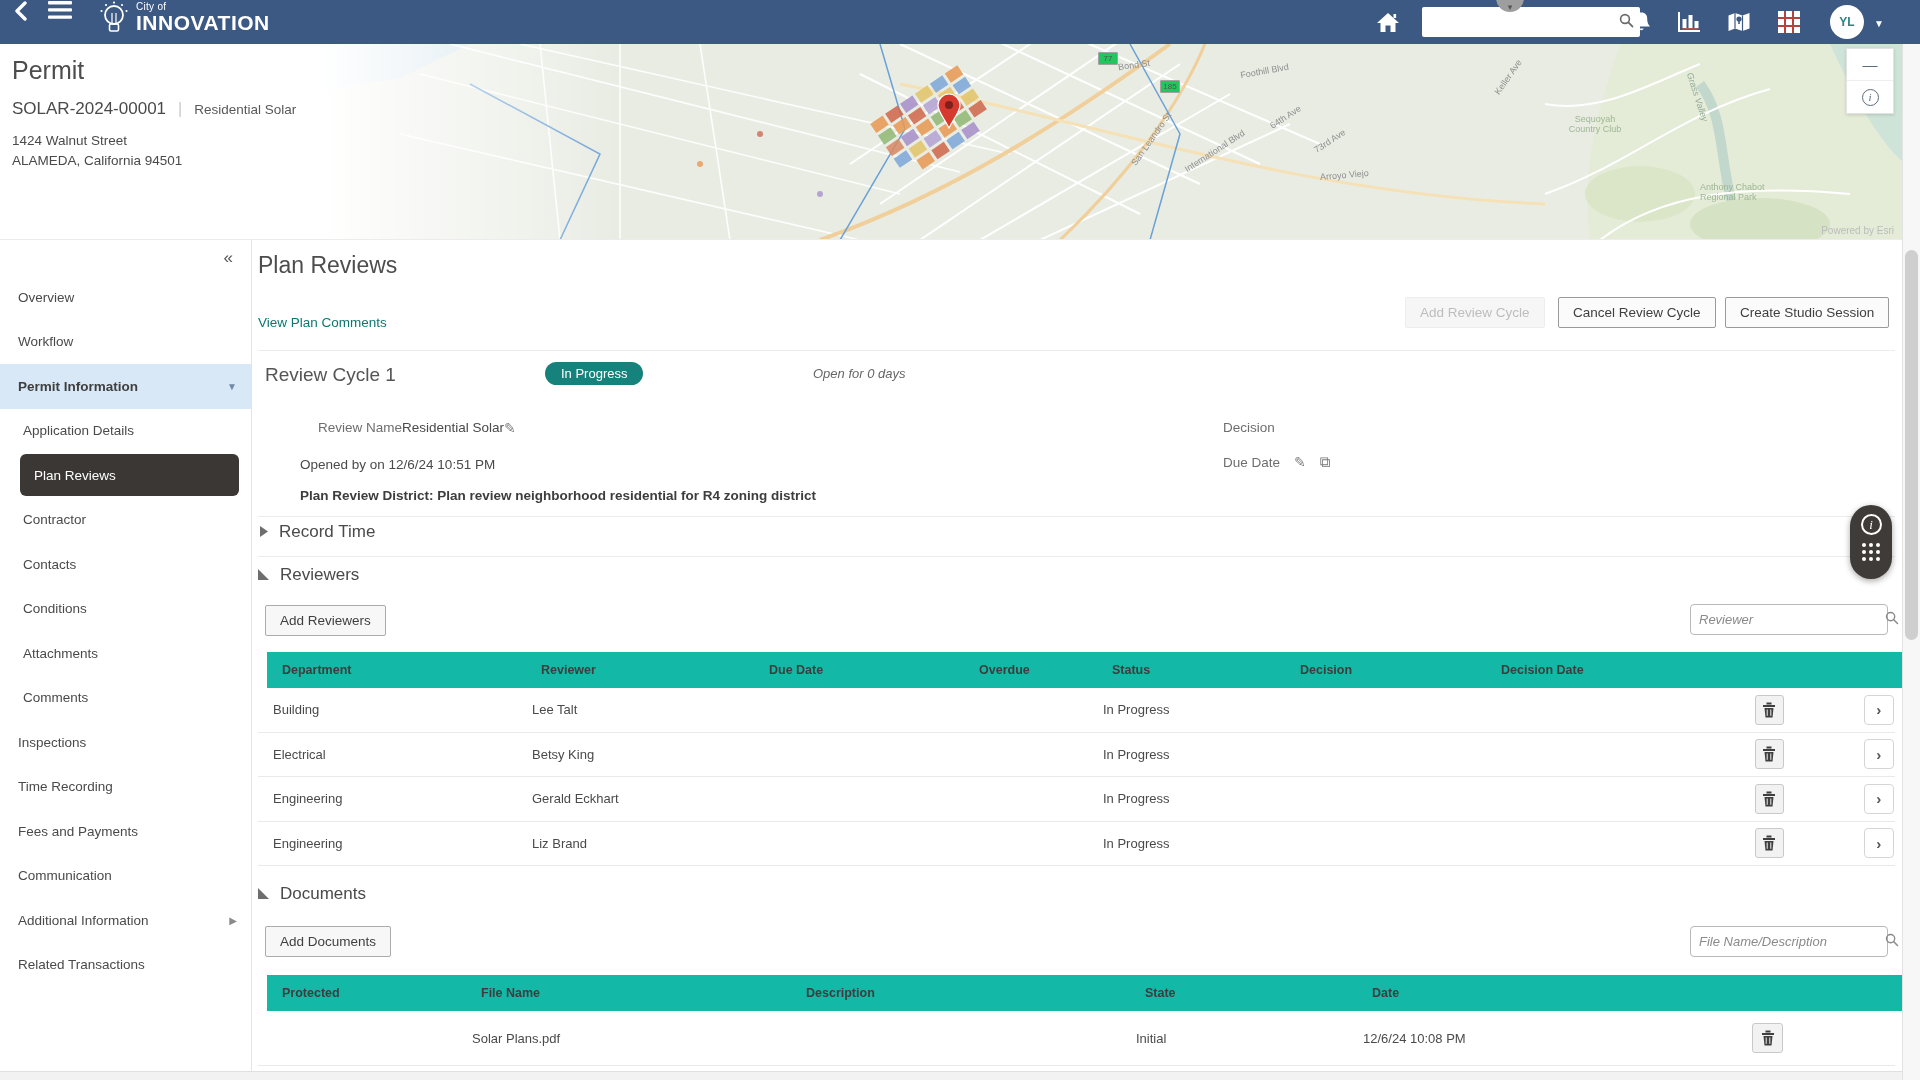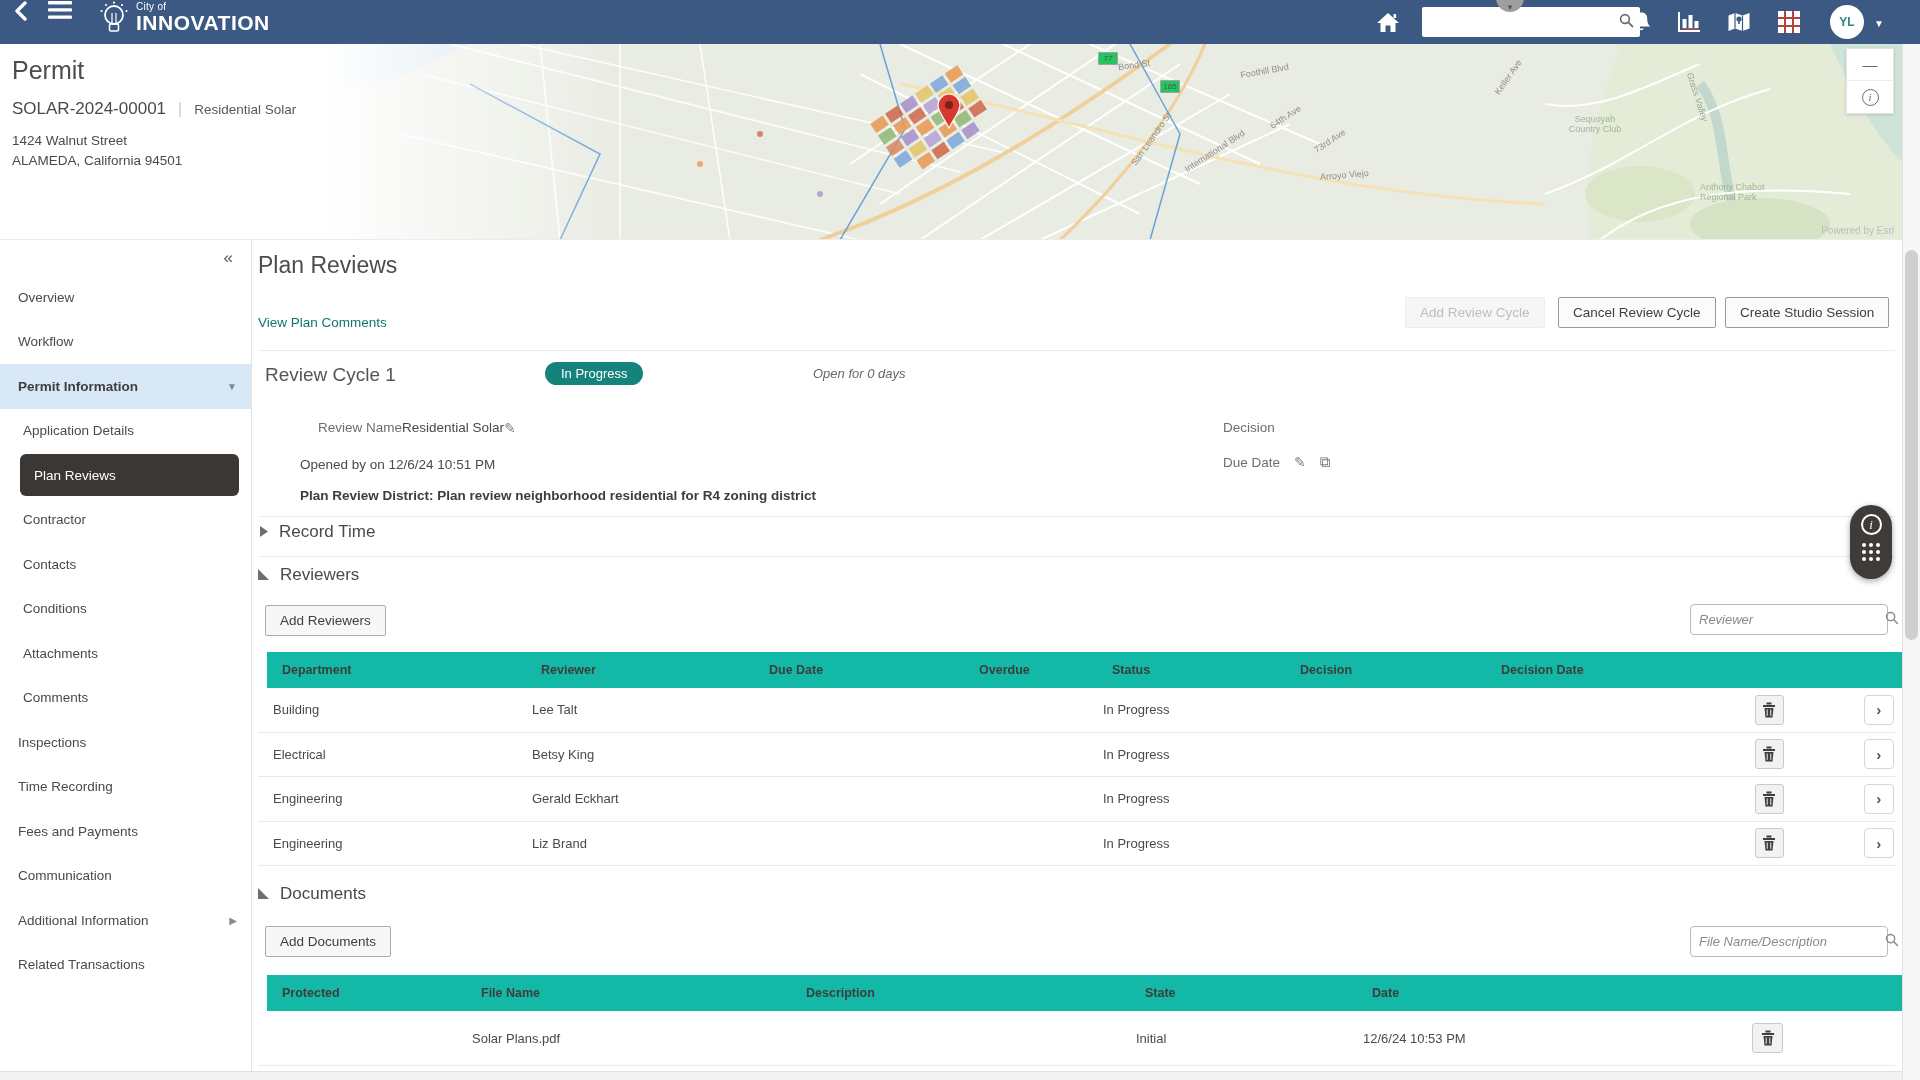--- a/index.html
+++ b/index.html
@@ -582,21 +582,21 @@
       <div class="hcell">State</div>
       <div class="hcell">Date</div>
       <div class="hcell"></div>
     </div>
 
     <div class="trow grid-doc" style="top:771px;height:55px">
       <div class="cell"></div>
       <div class="cell">Solar Plans.pdf</div>
       <div class="cell"></div>
       <div class="cell">Initial</div>
-      <div class="cell">12/6/24 10:53 PM</div>
+      <div class="cell">12/6/24 10:08 PM</div>
       <div class="cell cell-actions" style="padding-right:112px">
         <span class="icon-btn trash">
             <svg width="14" height="16" viewBox="0 0 14 16">
               <rect x="1" y="3" width="12" height="2" fill="#3f3f3f"></rect>
               <rect x="4.5" y="0.5" width="5" height="2" fill="#3f3f3f"></rect>
               <path d="M2.5 6 h9 l-1 9.5 h-7 Z" fill="#3f3f3f"></path>
               <line x1="5.2" y1="7.5" x2="5.2" y2="13.8" stroke="#f2f2f2" stroke-width="1"></line>
               <line x1="8.8" y1="7.5" x2="8.8" y2="13.8" stroke="#f2f2f2" stroke-width="1"></line>
             </svg>
           </span>

